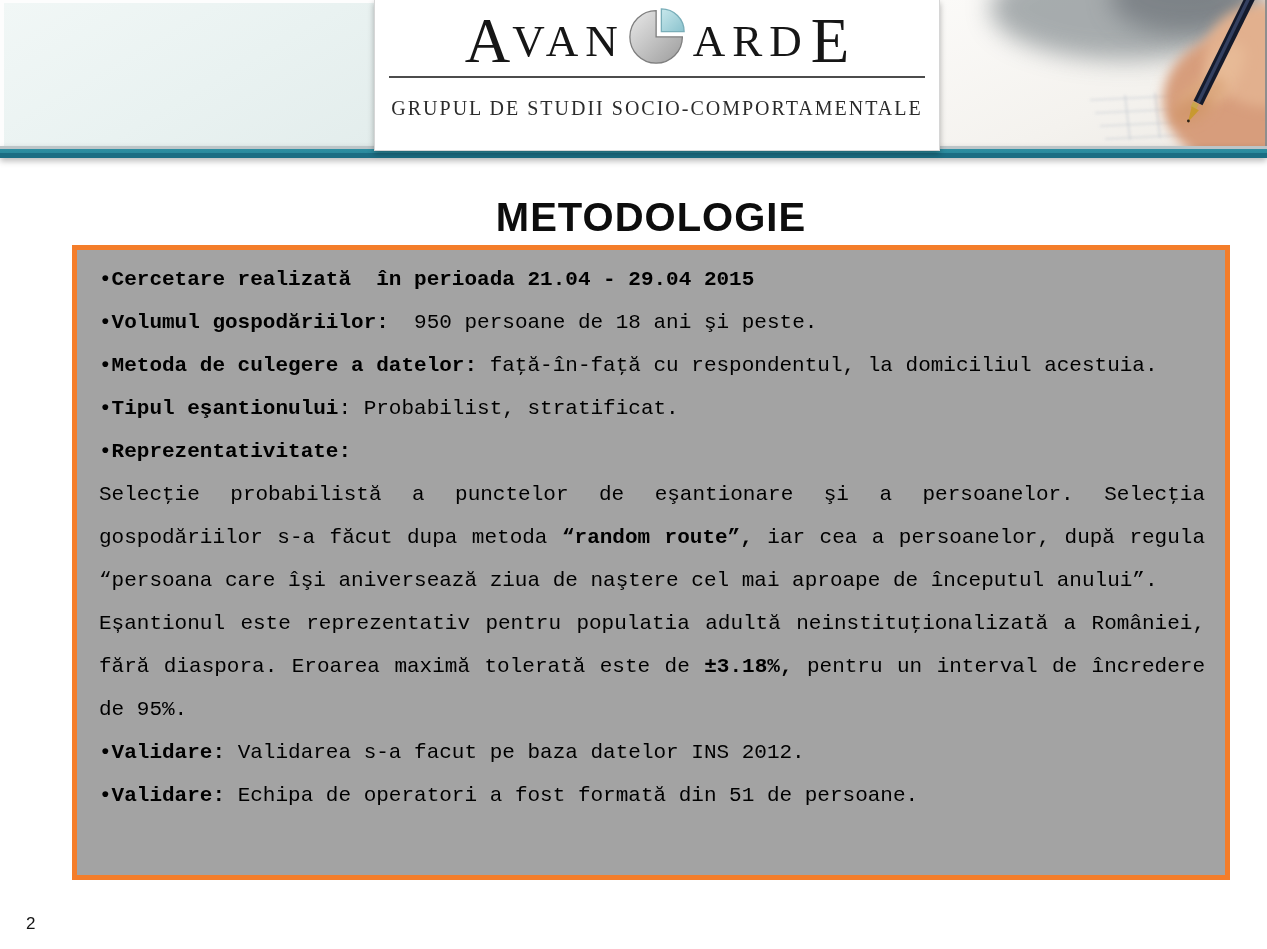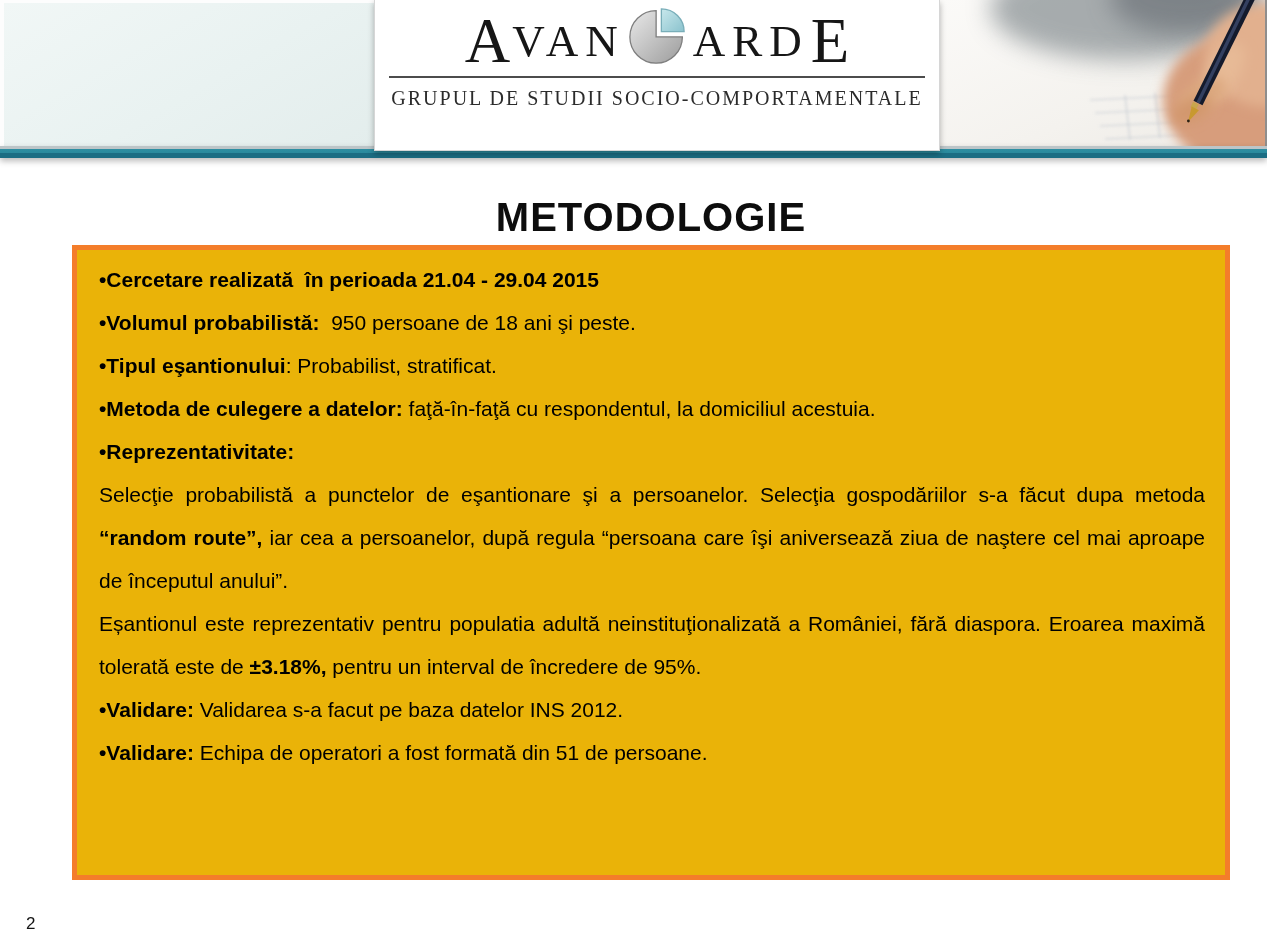--- a/index.html
+++ b/index.html
@@ -34,34 +34,35 @@
   .logo-main{
     display:flex;align-items:center;margin-top:8px;
     font-family:"Liberation Serif","DejaVu Serif",serif;color:#161616;
   }
   .cap-big{font-size:63px;line-height:62px;}
   .cap-small{font-size:45px;line-height:50px;letter-spacing:7px;margin:0 2px;}
   .logo-pie{margin:0 6px 6px 2px;}
   .logo-divider{width:536px;height:2px;background:#4c4c4c;margin-top:2px;}
   .logo-subtitle{
     font-family:"Liberation Serif","DejaVu Serif",serif;
-    font-size:20px;letter-spacing:2px;color:#2b2b2b;margin-top:9px;white-space:nowrap;
+    font-size:20px;letter-spacing:2px;color:#2b2b2b;margin-top:19px;white-space:nowrap;
   }
 
   
   .title{
     position:absolute;left:72px;top:167px;width:1158px;text-align:center;
     font-size:40px;font-weight:700;letter-spacing:1px;color:#0d0d0d;margin-top:28px;
   }
 
   
   .method-box{
     position:absolute;left:72px;top:245px;width:1158px;height:635px;
-    border:5px solid #f47d2a;background:#eab308;box-sizing:border-box;
+    border:5px solid #f47d2a;background:#a3a3a3;box-sizing:border-box;
     padding:8px 20px 0 22px;
+    font-family:Liberation Mono, monospace;
   }
   .method-box p{
     margin:0;font-size:21px;line-height:43px;color:#000;text-align:justify;
   }
   .b{font-weight:700;}
 
   
   .page-number{position:absolute;left:26px;bottom:15px;font-size:17px;color:#141414;}
 </style>
 </head>
@@ -145,23 +146,23 @@
         <span class="cap-big">E</span>
     </div>
     <div class="logo-divider"></div>
     <div class="logo-subtitle">GRUPUL DE STUDII SOCIO-COMPORTAMENTALE</div>
   </div>
 
   <div class="title">METODOLOGIE</div>
 
   <div class="method-box">
     <p><span class="b">•Cercetare realizată &nbsp;în perioada 21.04 - 29.04 2015</span></p>
-    <p><span class="b">•Volumul probabilistă:</span><span>&nbsp; 950 persoane de 18 ani şi peste.</span></p>
+    <p><span class="b">•Volumul gospodăriilor:</span><span>&nbsp; 950 persoane de 18 ani şi peste.</span></p>
+    <p><span class="b">•Metoda de culegere a datelor:</span><span> faţă-în-faţă cu respondentul, la domiciliul acestuia.</span></p>
     <p><span class="b">•Tipul eşantionului</span><span>: Probabilist, stratificat.</span></p>
-    <p><span class="b">•Metoda de culegere a datelor:</span><span> faţă-în-faţă cu respondentul, la domiciliul acestuia.</span></p>
     <p><span class="b">•Reprezentativitate:</span></p>
     <p><span>Selecţie probabilistă a punctelor de eşantionare şi a persoanelor. Selecţia gospodăriilor s-a făcut dupa metoda </span><span class="b">“random route”,</span><span> iar cea a persoanelor, după regula “persoana care îşi aniversează ziua de naştere cel mai aproape de începutul anului”.</span></p>
     <p><span>Eșantionul este reprezentativ pentru populatia adultă neinstituţionalizată a României, fără diaspora. Eroarea maximă tolerată este de </span><span class="b">±3.18%,</span><span> pentru un interval de încredere de 95%.</span></p>
     <p><span class="b">•Validare:</span><span> Validarea s-a facut pe baza datelor INS 2012.</span></p>
     <p><span class="b">•Validare:</span><span> Echipa de operatori a fost formată din 51 de persoane.</span></p>
   </div>
 
   <div class="page-number">2</div>
 
 </div>

